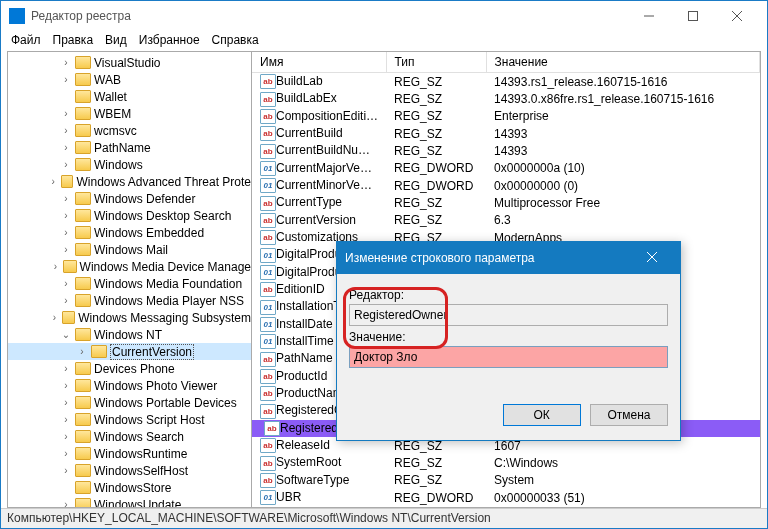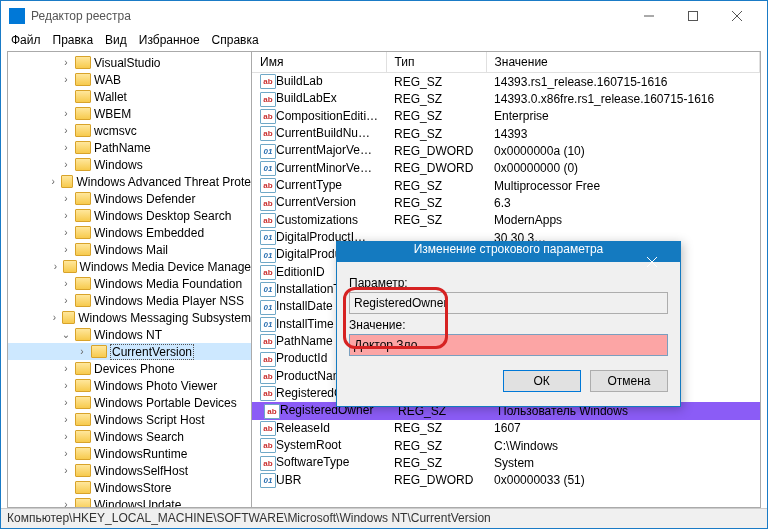--- a/index.html
+++ b/index.html
@@ -26,29 +26,29 @@
 .list table { border-collapse: collapse; width: 100%; }
 .list th { text-align: left; font-weight: normal; padding: 3px 8px; border-right: 1px solid #e0e0e0; border-bottom: 1px solid #e0e0e0; background: #fff; position: sticky; top: 0; }
 .list td { padding: 1px 8px; white-space: nowrap; }
 .list tr.sel td { background: #8b5cf6; padding-left: 12px; }
 .val-icon { display: inline-flex; width: 16px; height: 15px; border: 1px solid #6fa8c7; background: #fff; align-items: center; justify-content: center; font-size: 8px; font-weight: bold; vertical-align: middle; border-radius: 1px; }
 .val-icon.str { color: #c93030; }
 .val-icon.bin { color: #2a6fb0; font-style: italic; }
 .statusbar { position: absolute; bottom: 0; left: 0; right: 0; height: 20px; padding: 2px 6px; background: #f0f0f0; border-top: 1px solid #ccc; color: #333; }
 
 .dialog { position: absolute; left: 335px; top: 240px; width: 345px; background: #f0f0f0; border: 1px solid #147ac0; box-shadow: 2px 2px 10px rgba(0,0,0,.25); }
-.dialog .dlg-title { background: #147ac0; color: #fff; height: 20px; display: flex; align-items: center; padding: 0 8px; flex-direction: column; }
+.dialog .dlg-title { background: #147ac0; color: #fff; height: 32px; display: flex; align-items: center; padding: 0 8px; }
 .dialog .dlg-title .cls { margin-left: auto; width: 40px; text-align: center; }
 .dialog .dlg-body { padding: 10px 12px 4px; }
 .dialog label { display: block; margin: 4px 0 2px; }
 .dialog input { width: 100%; height: 22px; padding: 2px 4px; border: 1px solid #7a9fbf; background: #fca5a5; font-size: 12px; }
 .dialog input[readonly] { background: #f0f0f0; border: 1px solid #adadad; }
 .dialog .btns { text-align: right; padding: 14px 0 10px; }
 .dialog .btns button { width: 78px; height: 22px; margin-left: 6px; background: #e1e1e1; border: 1px solid #adadad; }
-.dialog .btns button.def { border: 1px solid #0078d7; }
+.dialog .btns button.def { border: 1px solid #0078d7; margin-top: 22px; }
 .highlight { position: absolute; border: 3px solid #d62222; border-radius: 12px; pointer-events: none; }
 </style>
 </head>
 <body>
 
 <div class="titlebar">
   <div class="app-icon"></div>
   <div class="title">Редактор реестра</div>
   <div class="win-btn">
       <svg viewBox="0 0 10 10">
@@ -260,20 +260,25 @@
             <td><span class="val-icon str">ab</span>BuildLabEx</td>
             <td>REG_SZ</td>
             <td>14393.0.x86fre.rs1_release.160715-1616</td>
           </tr>
           <tr>
             <td><span class="val-icon str">ab</span>CompositionEditi…</td>
             <td>REG_SZ</td>
             <td>Enterprise</td>
           </tr>
           <tr>
+            <td><span class="val-icon str">ab</span>CurrentBuild</td>
+            <td>REG_SZ</td>
+            <td>14393</td>
+          </tr>
+          <tr>
             <td><span class="val-icon str">ab</span>CurrentBuildNu…</td>
             <td>REG_SZ</td>
             <td>14393</td>
           </tr>
           <tr>
             <td><span class="val-icon bin">01</span>CurrentMajorVe…</td>
             <td>REG_DWORD</td>
             <td>0x0000000a (10)</td>
           </tr>
           <tr>
@@ -382,21 +387,21 @@
   <div class="dlg-title">
     <span>Изменение строкового параметра</span>
     <span class="cls">
       <svg width="10" height="10" viewBox="0 0 10 10">
           <line x1="0" y1="0" x2="10" y2="10" stroke="#fff"></line>
           <line x1="10" y1="0" x2="0" y2="10" stroke="#fff"></line>
         </svg>
     </span>
   </div>
   <div class="dlg-body">
-    <label>Параметр:</label>
+    <label>Редактор:</label>
     <input readonly="" value="RegisteredOwner" style="">
     <label>Значение:</label>
     <input value="Доктор Зло" style="">
     <div class="btns">
       <button class="def">ОК</button>
       <button>Отмена</button>
     </div>
   </div>
 </div>
 

